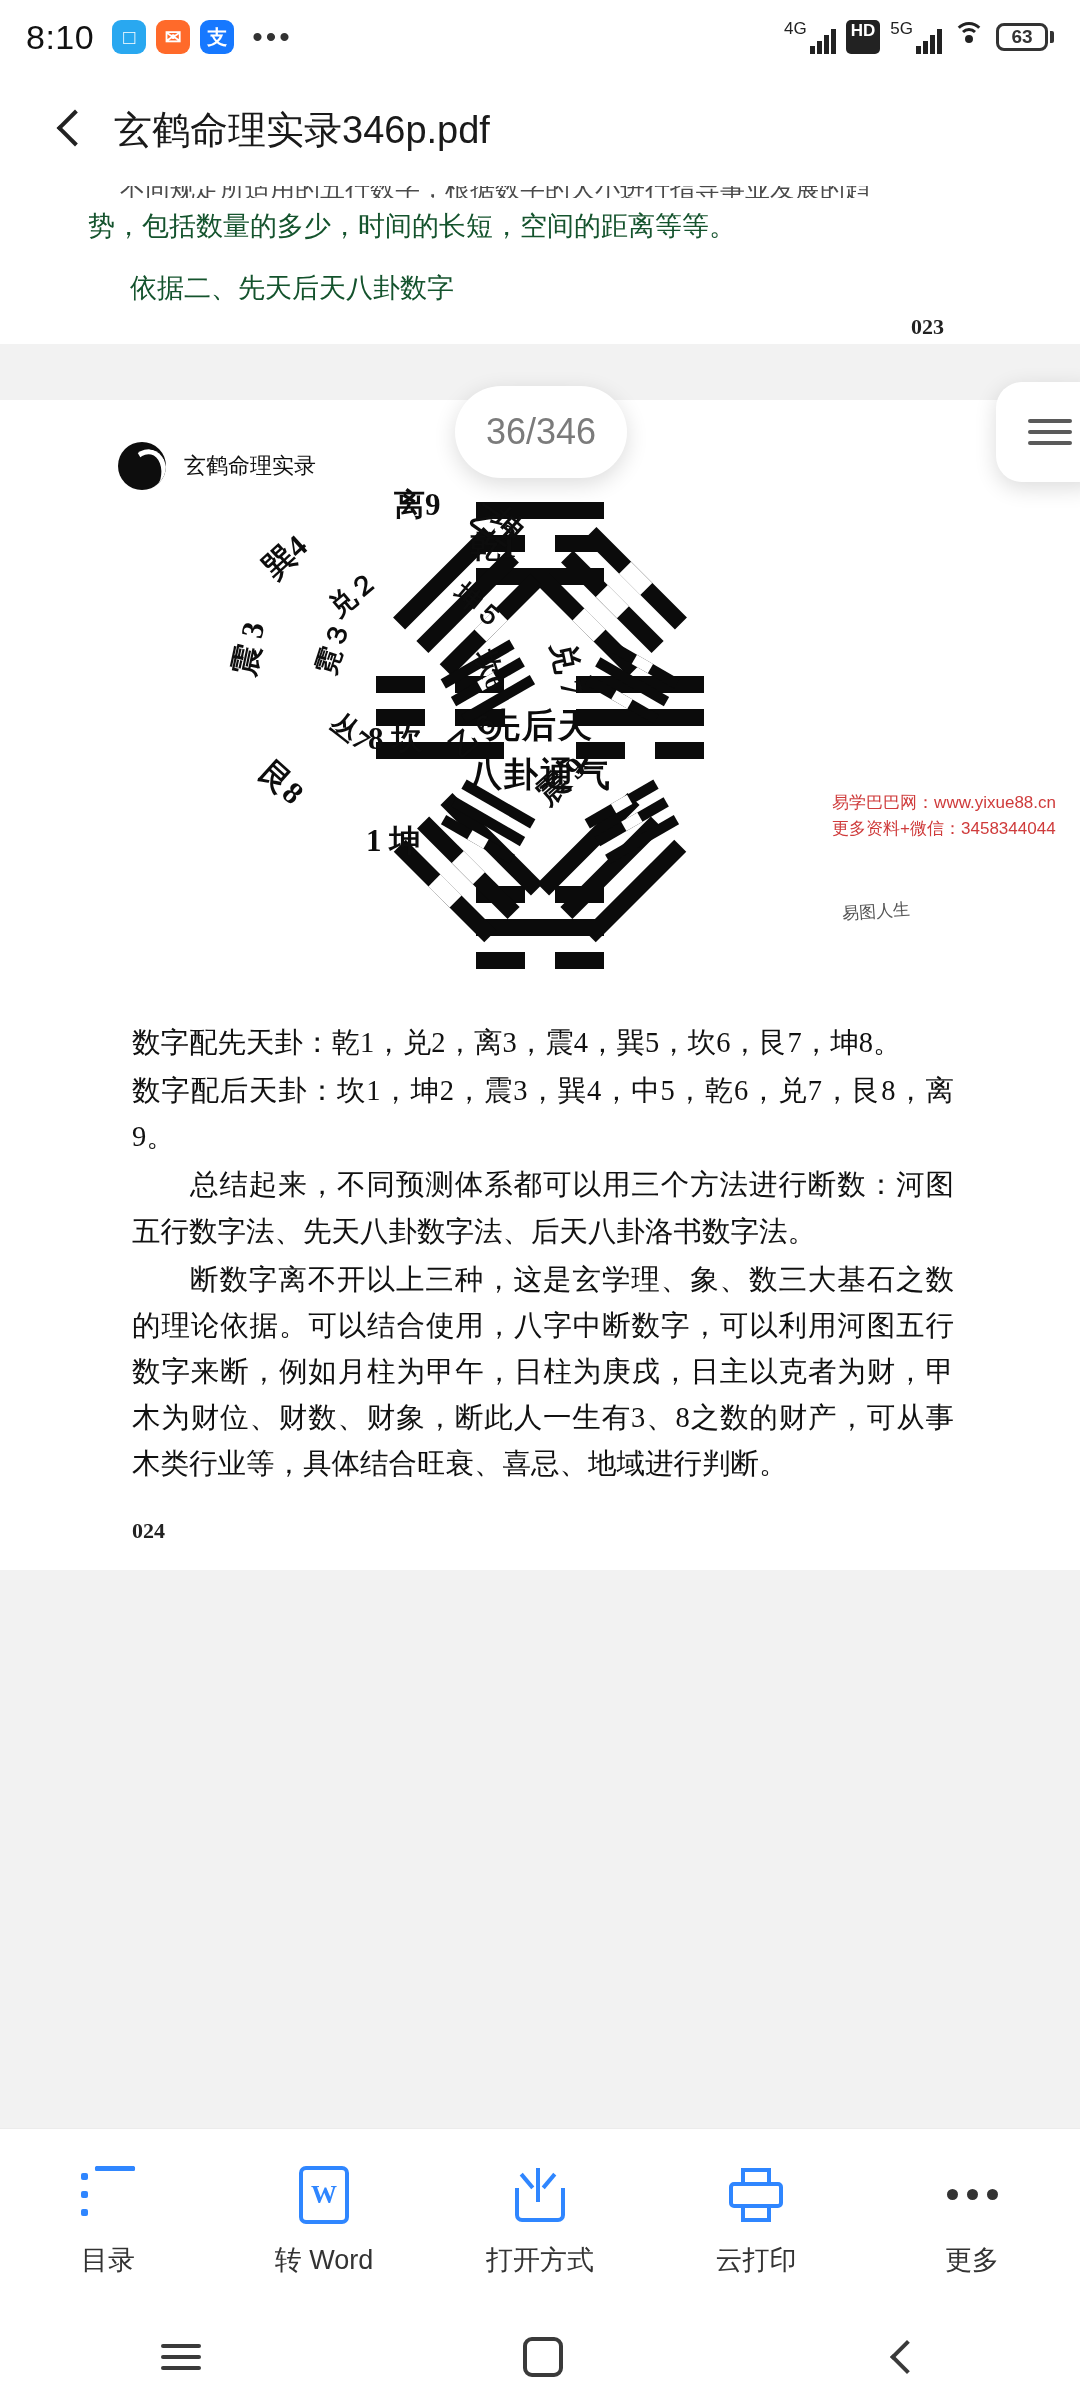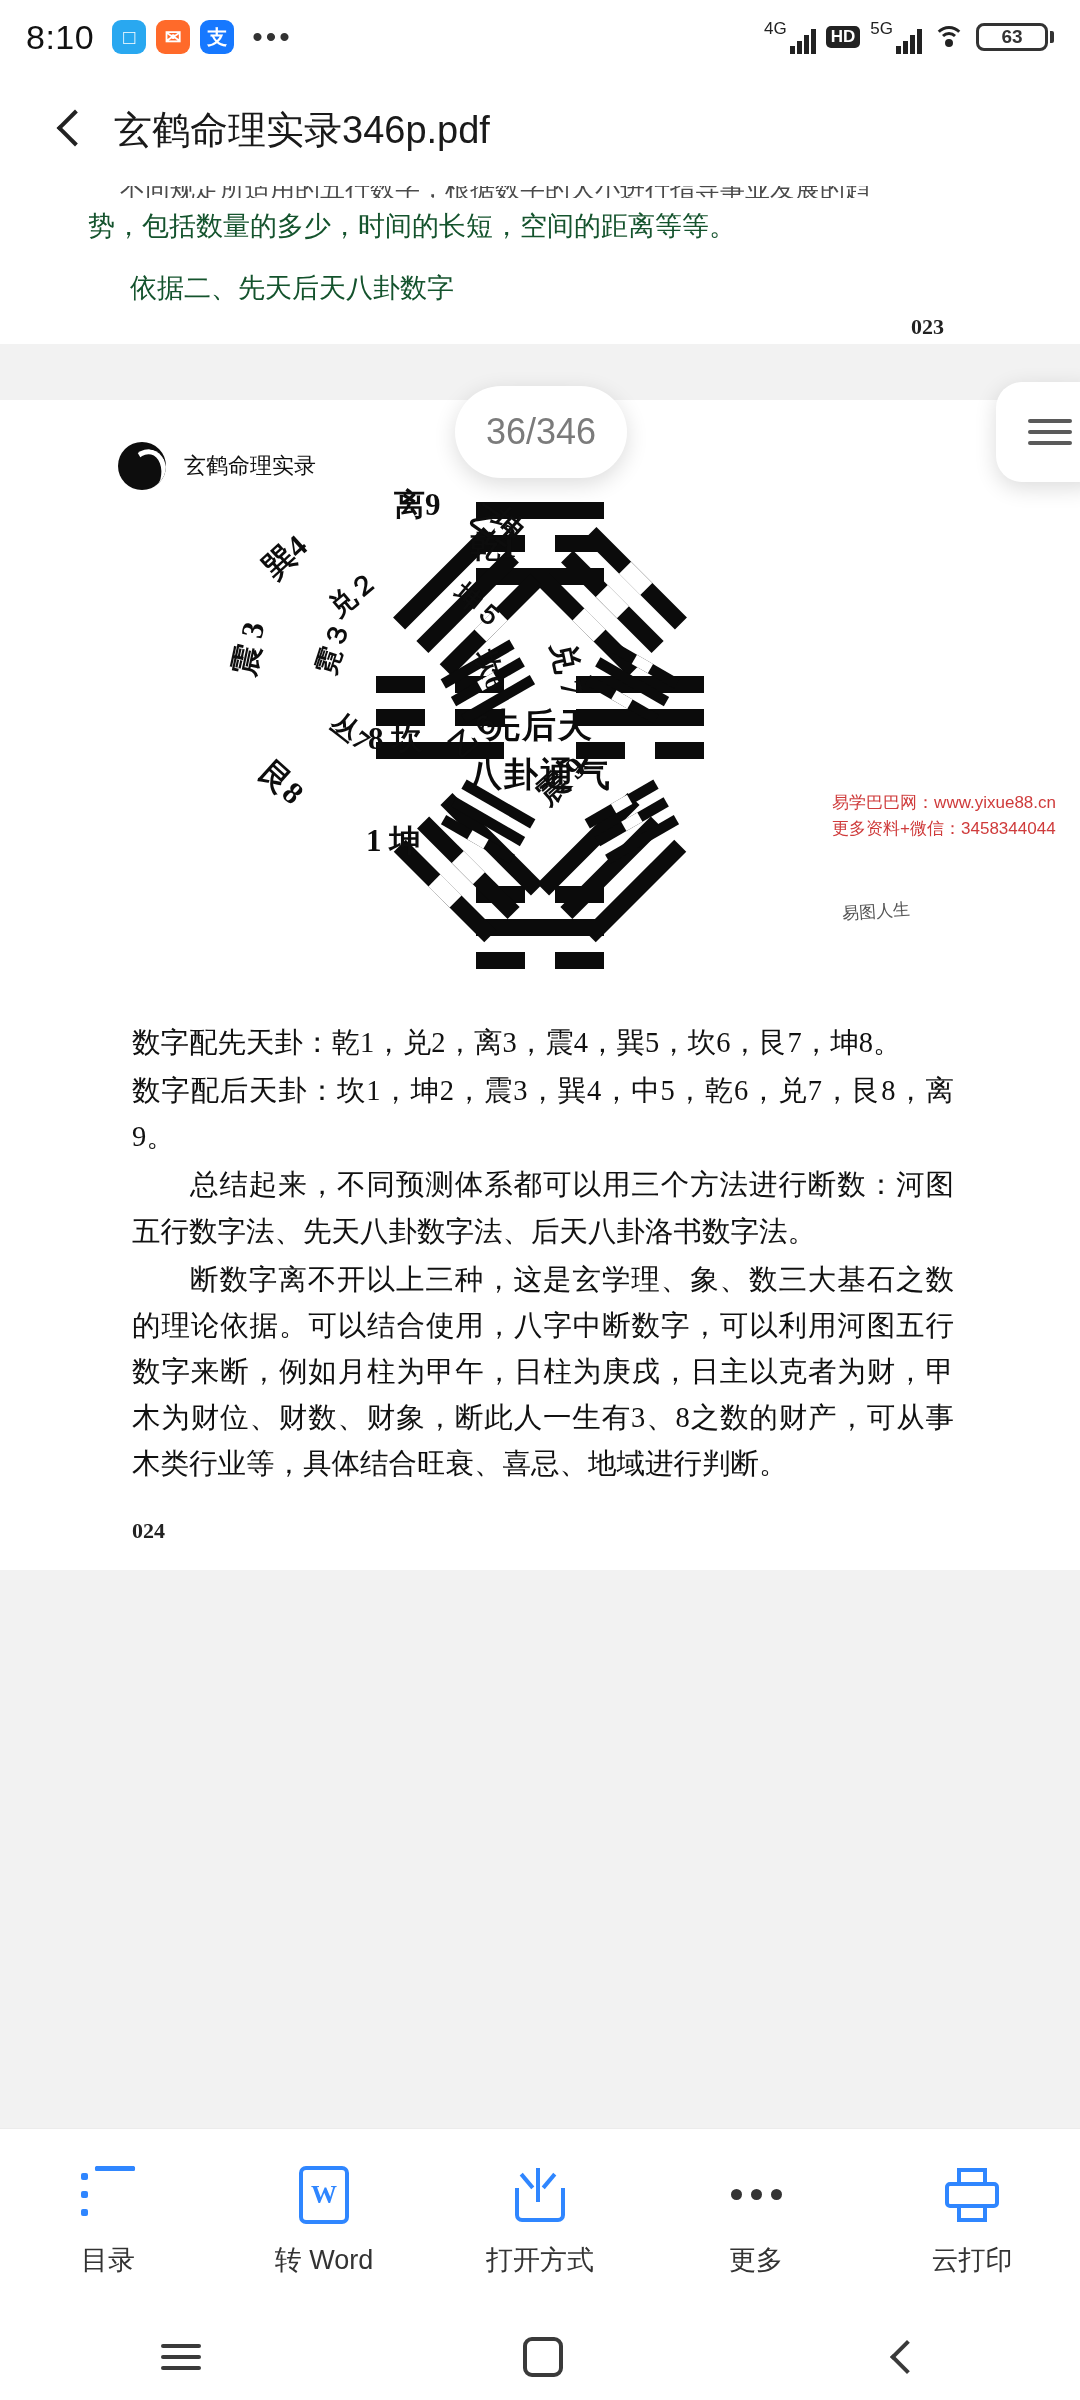--- a/index.html
+++ b/index.html
@@ -21,21 +21,21 @@
   .sb-icons { display: flex; align-items: center; gap: 10px; margin-left: 18px; }
   .app-chip {
     width: 34px; height: 34px; border-radius: 9px; display: flex;
     align-items: center; justify-content: center; color: #fff; font-size: 20px;
     font-weight: 700;
   }
   .chip-blue { background: #29a8f0; }
   .chip-orange { background: #ff6a2a; }
   .chip-alipay { background: #1678ff; }
   .sb-dots { color: #333; font-size: 30px; letter-spacing: 3px; margin-left: 8px; }
-  .sb-right { margin-left: auto; display: flex; align-items: center; gap: 10px; }
+  .sb-right { margin-left: auto; display: flex; gap: 10px; }
   .net-group { display: flex; align-items: flex-end; gap: 3px; }
   .net-label { font-size: 17px; color: #222; line-height: 1; margin-bottom: 17px; }
   .bars { display: flex; align-items: flex-end; gap: 2px; height: 26px; }
   .bars i { width: 5px; background: #222; display: block; }
   .bars i:nth-child(1) { height: 8px; }
   .bars i:nth-child(2) { height: 13px; }
   .bars i:nth-child(3) { height: 19px; }
   .bars i:nth-child(4) { height: 25px; }
   .hd-badge {
     background: #222; color: #fff; font-size: 17px; font-weight: 700;
@@ -49,21 +49,21 @@
     border-radius: 50%;
   }
   .wifi .w1 { width: 32px; height: 32px; top: 2px; }
   .wifi .w2 { width: 20px; height: 20px; top: 8px; }
   .wifi .w3 { width: 8px; height: 8px; top: 15px; border-bottom-color: #222;
               border-left-color: #222; border-right-color: #222; background: #222; }
   .battery {
     display: flex; align-items: center; gap: 2px;
   }
   .batt-body {
-    width: 72px; height: 28px; border: 3px solid #333; border-radius: 8px;
+    width: 52px; height: 28px; border: 3px solid #333; border-radius: 8px;
     display: flex; align-items: center; justify-content: center;
     font-size: 19px; color: #333; font-weight: 600;
   }
   .batt-cap { width: 4px; height: 12px; background: #333; border-radius: 0 2px 2px 0; }
 
   
   .titlebar {
     position: absolute; top: 74px; left: 0; width: 1080px; height: 112px;
     background: #ffffff; display: flex; align-items: center; padding-left: 48px;
   }
@@ -451,35 +451,35 @@
 
     <div class="tb-item">
       <div class="ic ic-open">
         <div class="box"></div>
           <div class="arrow"></div>
       </div>
       <div class="tb-label">打开方式</div>
     </div>
 
     <div class="tb-item">
-      <div class="ic ic-more">
-          <i></i>
-          <i></i>
-          <i></i>
-        </div>
-      <div class="tb-label">更多</div>
-    </div>
-
-    <div class="tb-item">
       <div class="ic ic-print">
         <div class="top"></div>
           <div class="mid"></div>
           <div class="bot"></div>
       </div>
       <div class="tb-label">云打印</div>
+    </div>
+
+    <div class="tb-item">
+      <div class="ic ic-more">
+          <i></i>
+          <i></i>
+          <i></i>
+        </div>
+      <div class="tb-label">更多</div>
     </div>
   </div>
 
   <div class="navbar">
     <div class="nav-recent">
         <i></i>
         <i></i>
         <i></i>
       </div>
     <div class="nav-home"></div>

